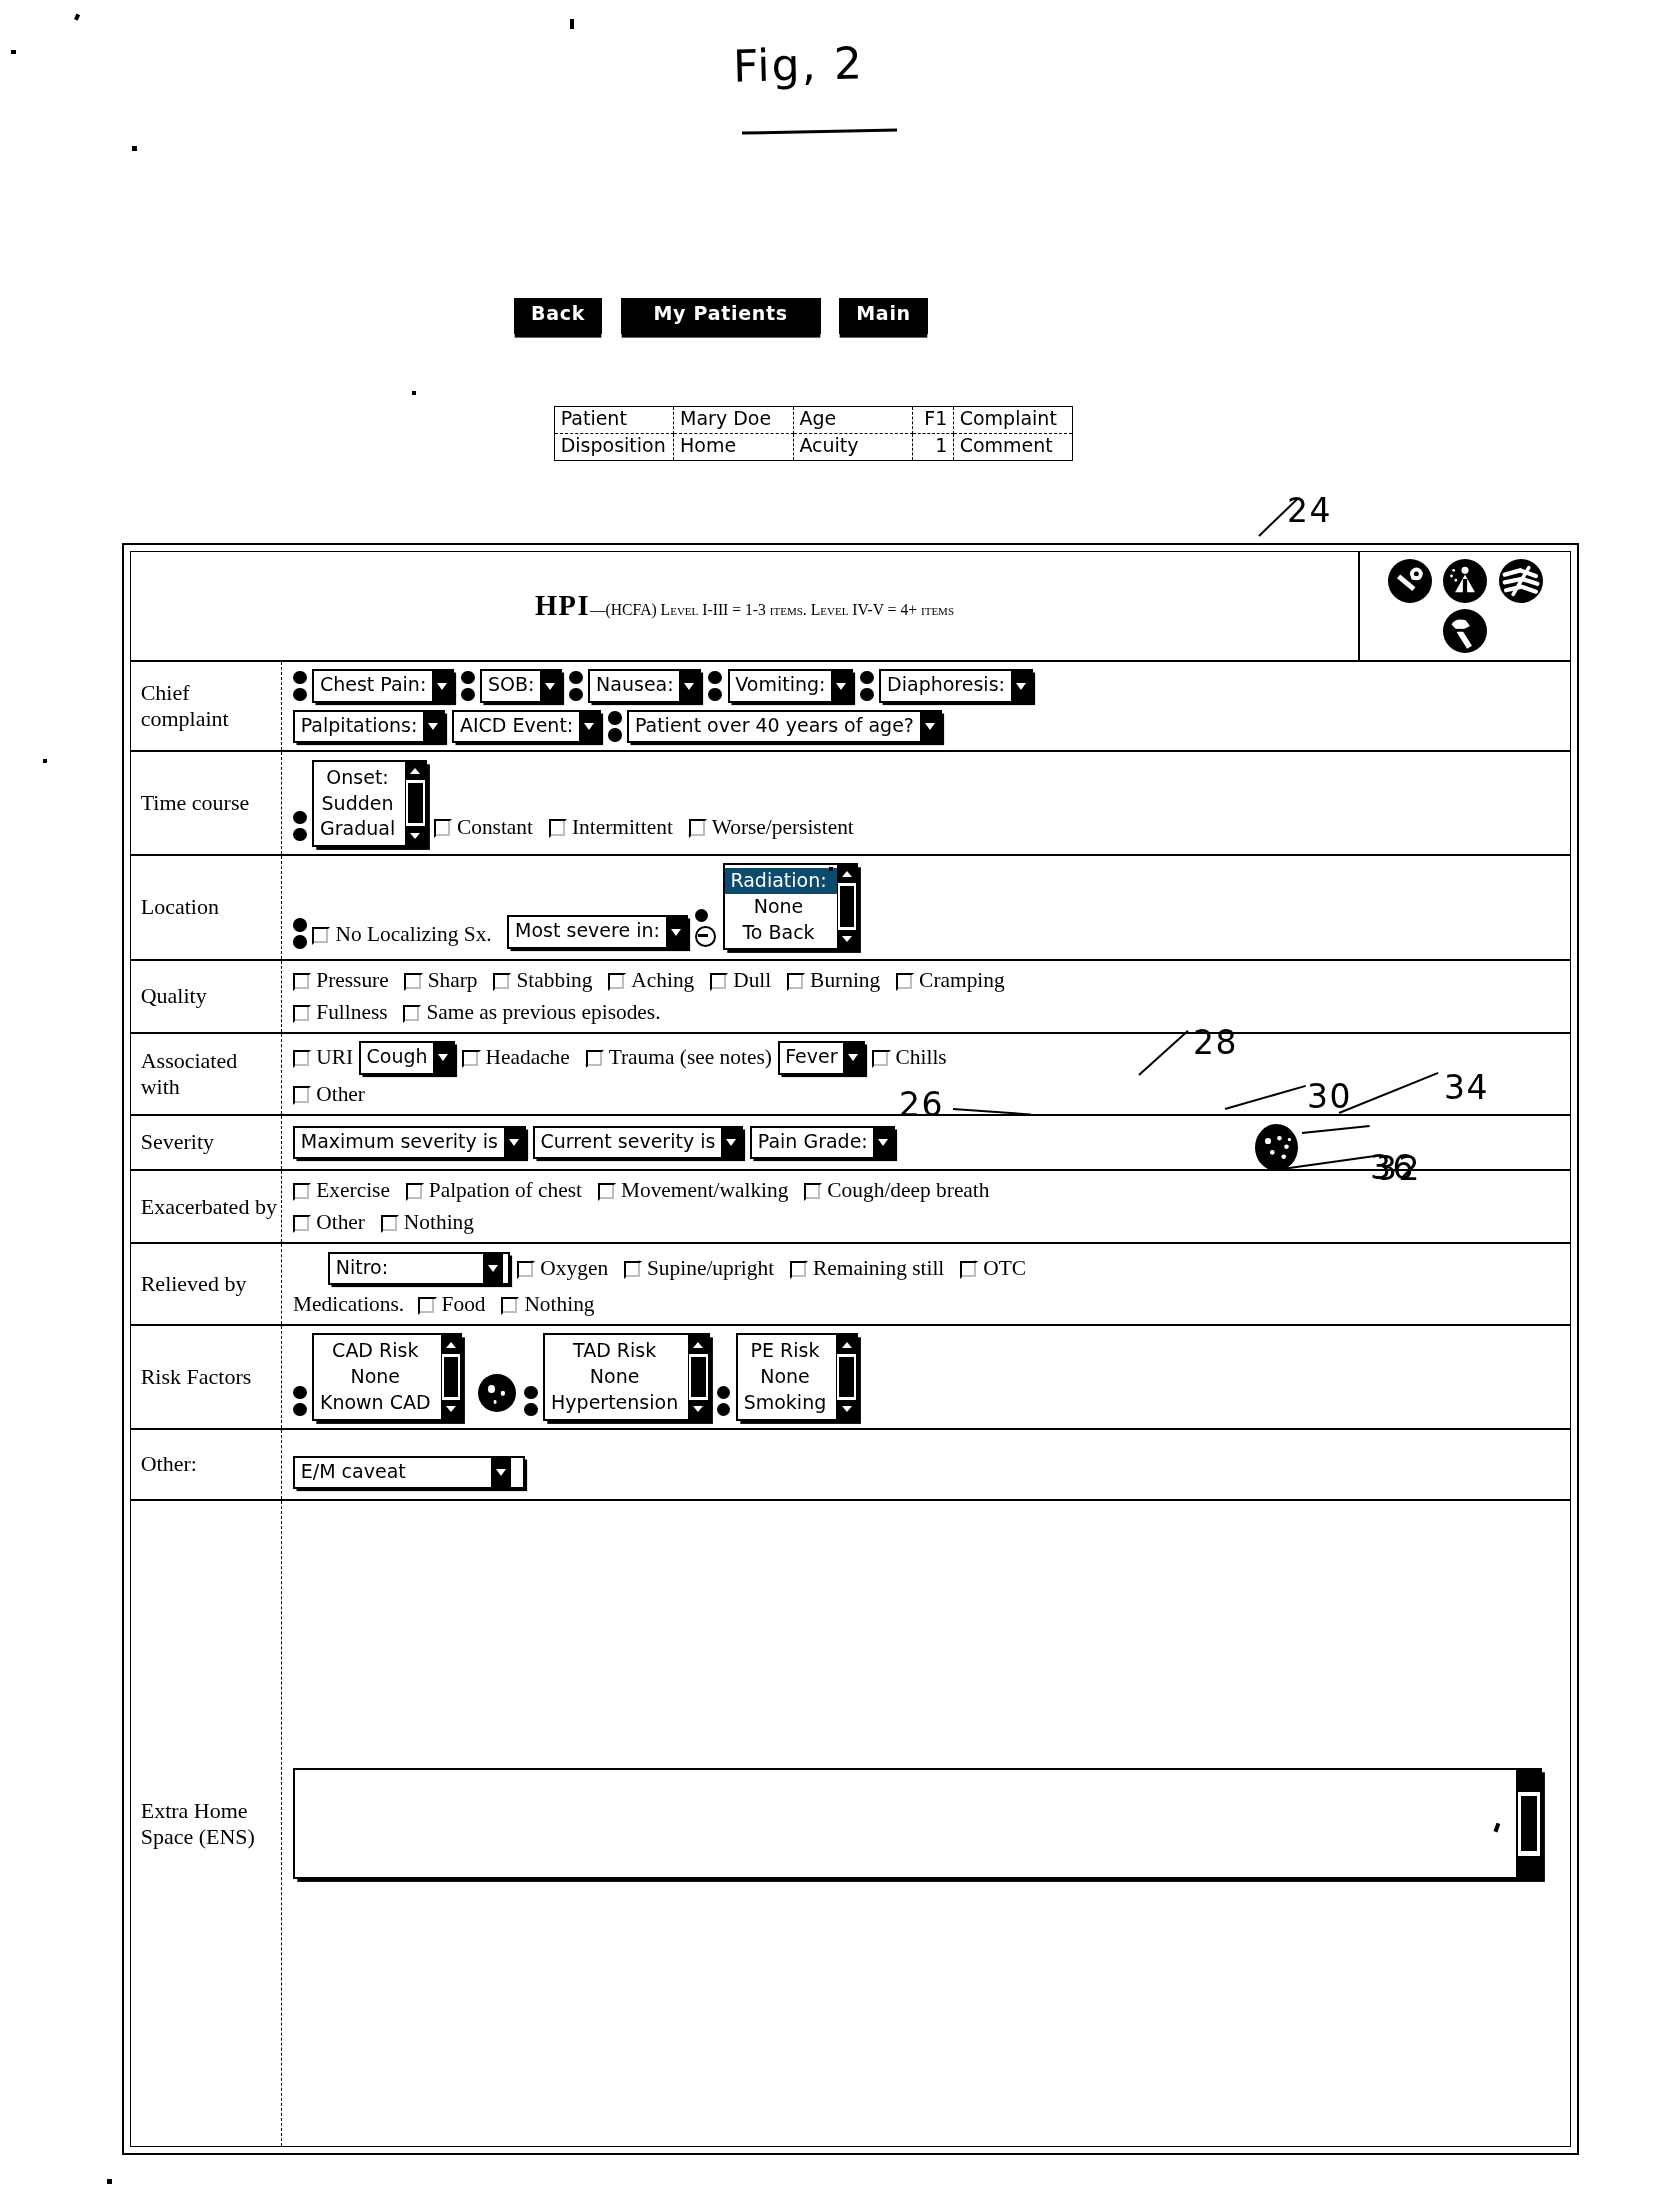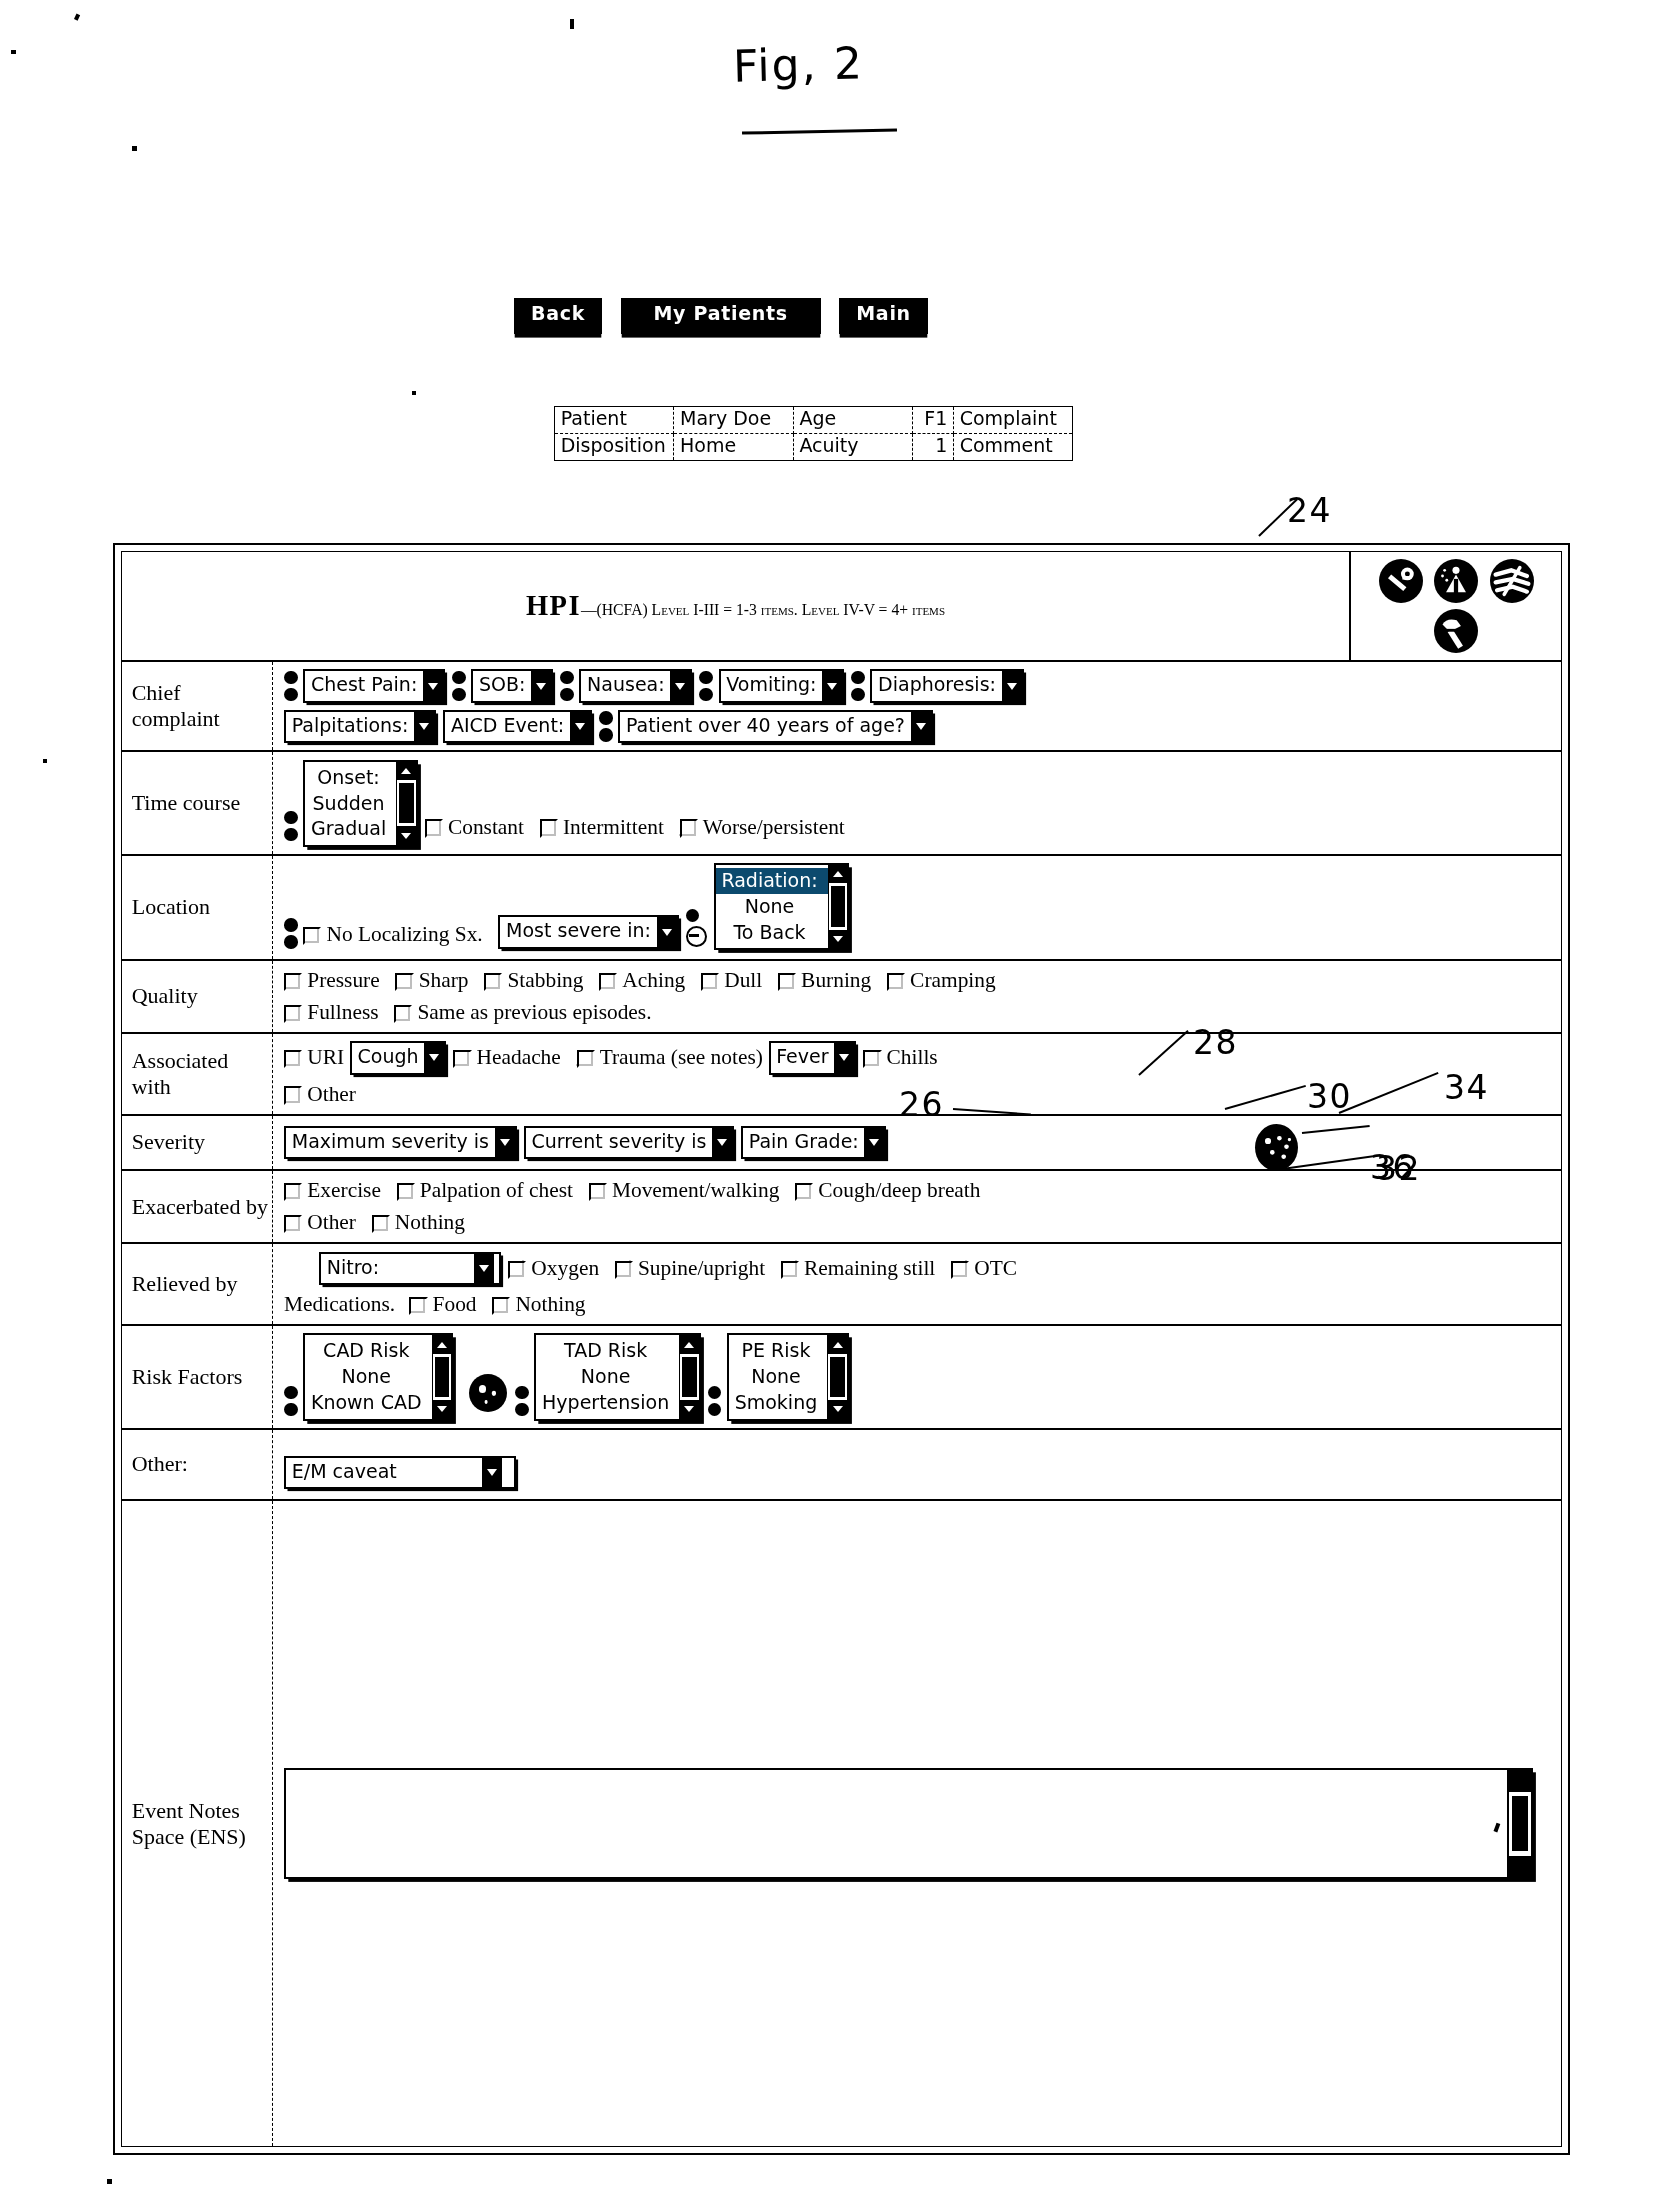--- a/index.html
+++ b/index.html
@@ -74,21 +74,21 @@
     white-space: nowrap;
     line-height: 1.15;
   }
   .pt-label { min-width: 107px; }
   .pt-val   { min-width: 107px; }
   .pt-num   { text-align: right; min-width: 28.5px; }
 
   
   .form-outer {
     position: absolute;
-    left: 113px; top: 543px;
+    left: 122px; top: 543px;
     width: 1457px; height: 1612px;
     border: 2.8px solid #000;
     box-sizing: border-box;
   }
   .form-inner {
     position: absolute;
     left: 5.7px; top: 5.7px; right: 5.7px; bottom: 5.7px;
     border: 1.4px solid #000;
     box-sizing: border-box;
     display: flex;
@@ -857,21 +857,21 @@
         <div class="line">
           <div class="field" style="min-width:228px;">
             <span class="ftext" style="min-width:185px;">E/M caveat</span>
             <span class="arrow"></span>
           </div>
         </div>
       </div>
     </div>
 
     <div class="row" style="flex:1;">
-      <div class="row-label">Event Notes Space (ENS)</div>
+      <div class="row-label">Extra Home Space (ENS)</div>
       <div class="row-body" style="display:flex;align-items:center;padding:15.7px 28.5px 15.7px 11.4px;">
         <div class="ens-area" style="width:100%;">
           <div class="pad"></div>
           <div class="sbar">
             <span class="cap"></span>
             <span class="thumb"></span>
             <span class="cap"></span>
           </div>
         </div>
       </div>

